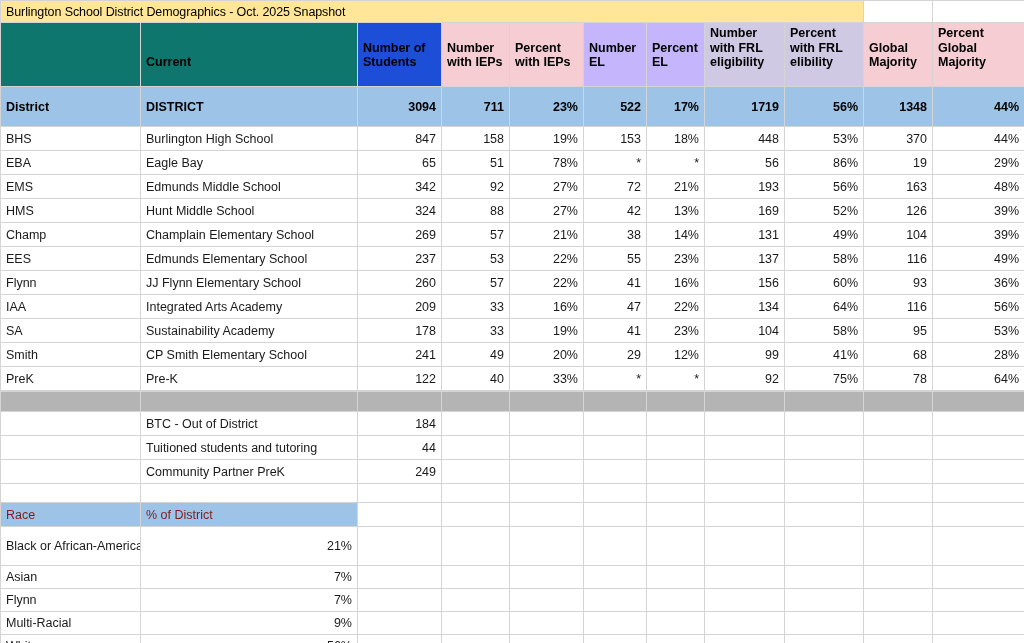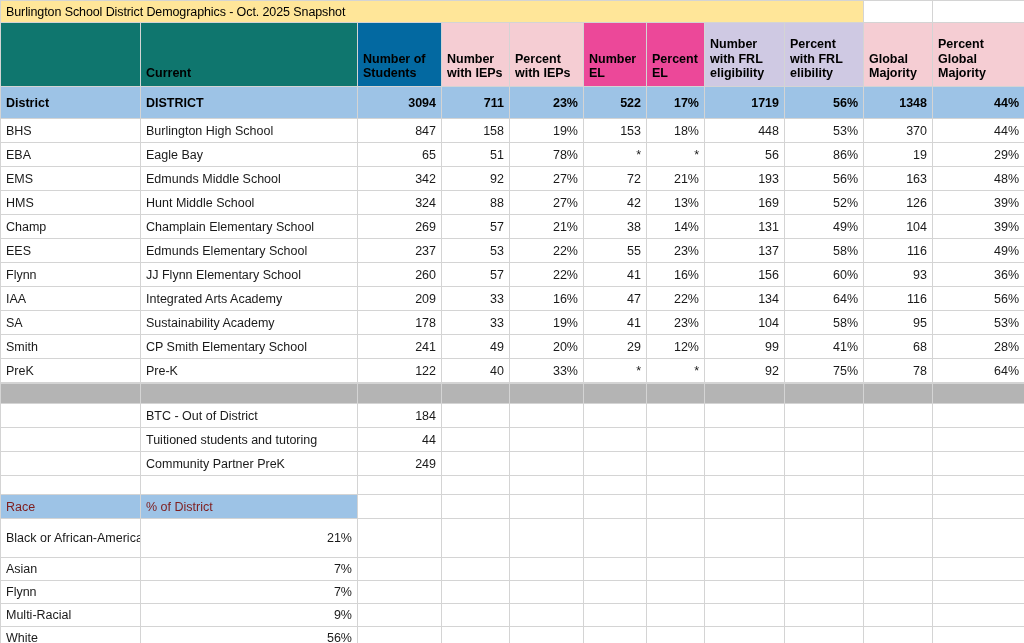--- a/index.html
+++ b/index.html
@@ -63,36 +63,36 @@
     padding-left: 6px;
   }
   td.title-blank {
     background: #ffffff;
   }
 
   
   tr.head-row td {
     height: 64px;
     vertical-align: bottom;
-    padding-bottom: 5px;
+    padding-bottom: 16px;
     font-weight: bold;
     font-size: 12.5px;
     white-space: normal;
     line-height: 1.18;
     color: #000;
   }
   td.h-blue   { background: #0f766e; }
-  td.h-teal   { background: #0369a1; }
+  td.h-teal   { background: #1d4ed8; }
   td.h-pink   { background: #f5cdd3; }
-  td.h-yellow { background: #ec4899; }
+  td.h-yellow { background: #c4b5fd; }
   td.h-purple { background: #cfc9e3; }
 
   
   tr.district-row td {
-    height: 32px;
+    height: 40px;
     background: #9dc3e6;
     font-weight: bold;
     color: #000;
   }
 
   
   tr.data-row td { height: 24px; background: #ffffff; }
 
   
   tr.gray-row td { height: 20px; background: #b4b4b4; }

